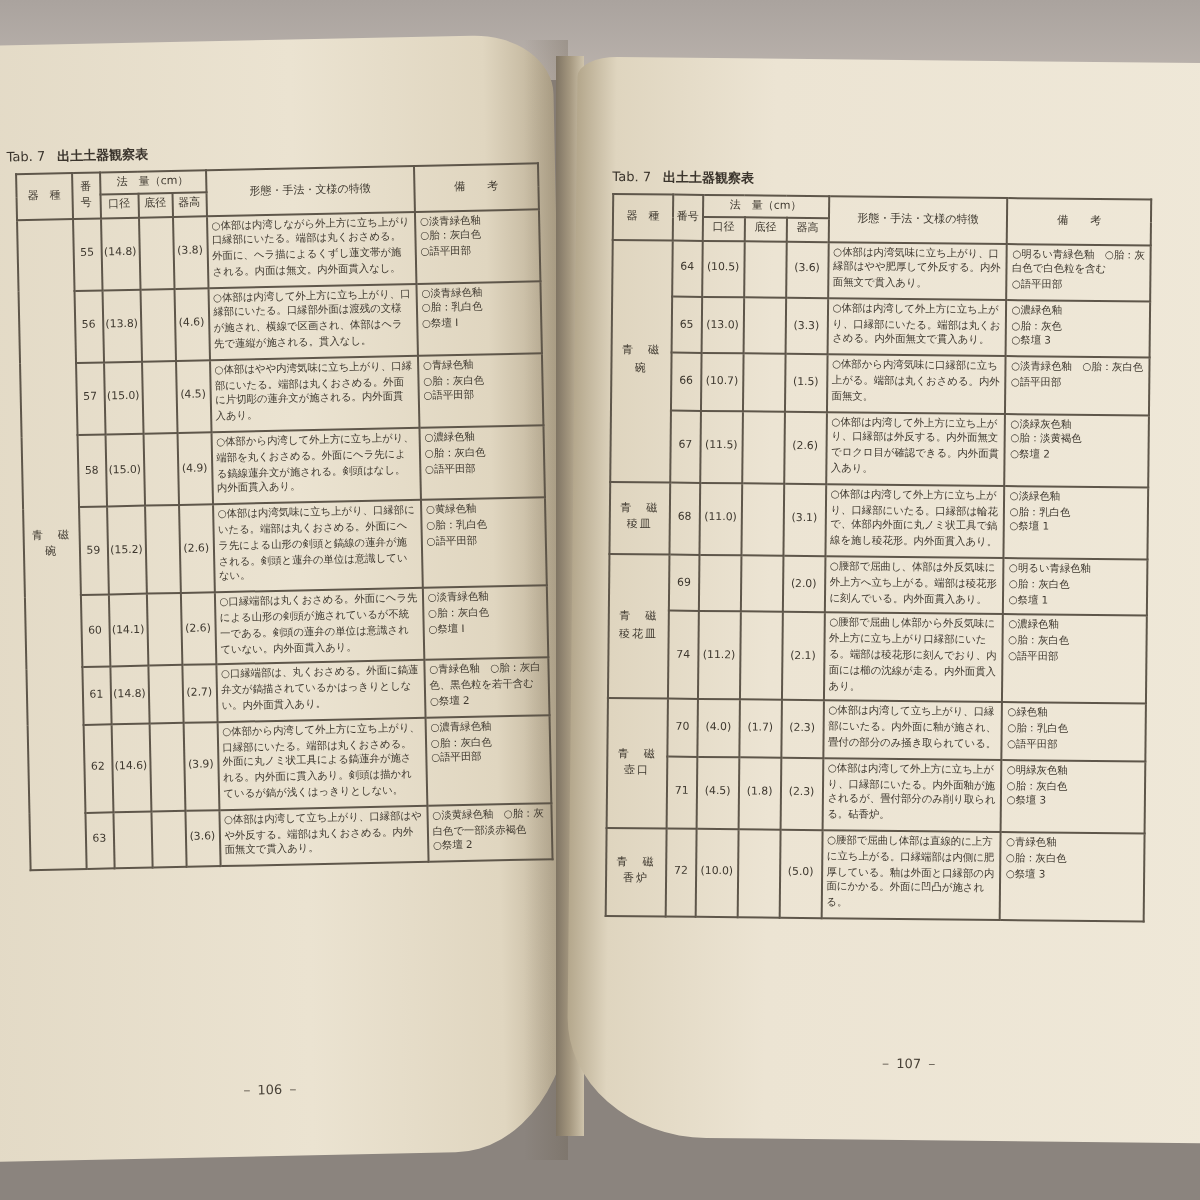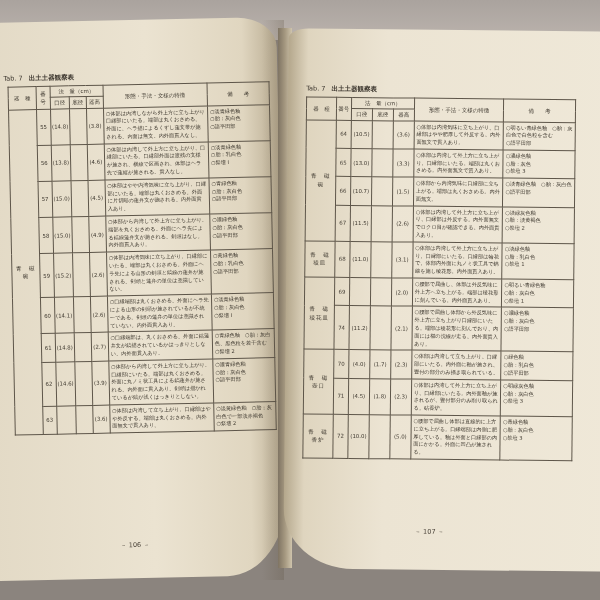--- a/index.html
+++ b/index.html
@@ -384,14 +384,14 @@
           <td class="desc">○腰部で屈曲し体部は直線的に上方に立ち上がる。口縁端部は内側に肥厚している。釉は外面と口縁部の内面にかかる。外面に凹凸が施される。</td>
           <td class="note">
             <span class="note-line">○青緑色釉</span>
             <span class="note-line">○胎：灰白色</span>
             <span class="note-line">○祭壇 3</span>
           </td>
         </tr>
       </tbody>
   </table>
 
-  <div class="page-number" style="left:131px; top:498px;">－ 107 －</div>
+  <div class="page-number" style="left:156px; top:498px;">－ 107 －</div>
 </div>
 
 </body></html>

